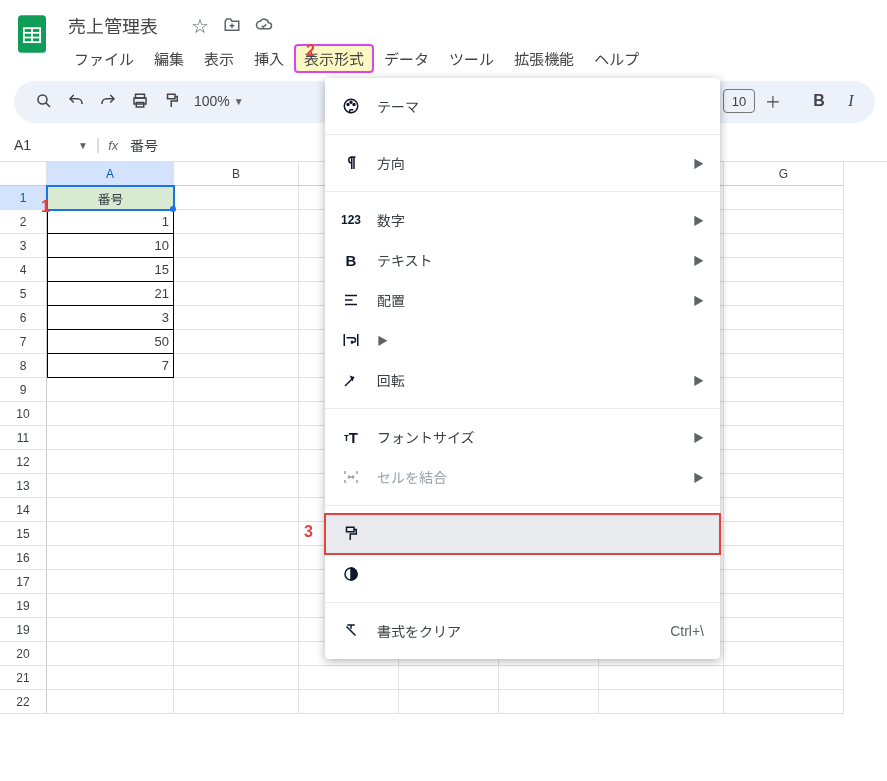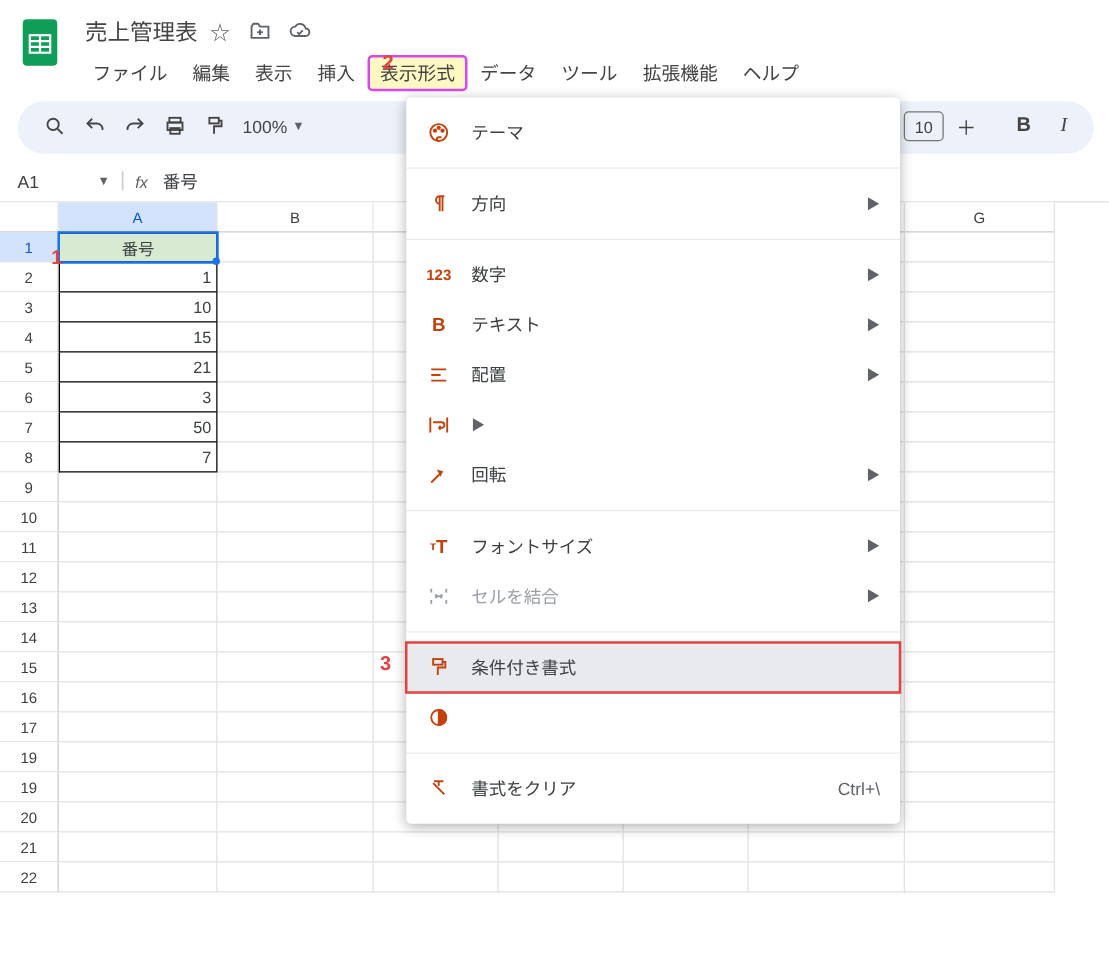--- a/index.html
+++ b/index.html
@@ -2,21 +2,21 @@
 <html><head>
   <meta charset="utf-8">
   <style>
     * { margin: 0; padding: 0; box-sizing: border-box; }
     body { font-family: Arial, "Hiragino Sans", "Noto Sans JP", sans-serif; background: #fff; color: #3c4043; }
     .app { width: 887px; height: 781px; position: relative; overflow: hidden; }
     .header { display: flex; align-items: flex-start; padding: 8px 12px 0; gap: 12px; }
     .sheets-logo { width: 40px; height: 52px; display: flex; align-items: center; justify-content: center; }
     .sheets-logo svg { width: 28px; height: 38px; }
     .title-bar { display: flex; flex-direction: column; }
-    .title-row { display: flex; align-items: center; gap: 4px; padding: 2px 0 4px; }
+    .title-row { display: flex; align-items: center; gap: 28px; padding: 2px 0 4px; }
     .doc-title { font-size: 18px; color: #444; padding: 2px 4px; }
     .title-icons { display: flex; gap: 12px; color: #5f6368; }
     .title-icons .ic { width: 20px; height: 20px; display: flex; align-items: center; justify-content: center; }
     .menu-bar { display: flex; gap: 0; }
     .menu-item { padding: 4px 10px; font-size: 15px; color: #444; cursor: pointer; border-radius: 4px; }
     .menu-item.highlighted { border: 2px solid #d946ef; background: #fef9c3; padding: 2px 8px; }
     .toolbar { display: flex; align-items: center; gap: 4px; padding: 4px 10px 6px 16px; background: #edf2fa; border-radius: 40px; margin: 8px 12px 0 14px; height: 42px; }
     .toolbar .tb { width: 28px; height: 28px; display: flex; align-items: center; justify-content: center; color: #444; border-radius: 4px; }
     .toolbar .zoom { font-size: 14px; color: #444; padding: 0 4px; display:flex; align-items:center; gap:4px;}
     .toolbar .font-size-box { border: 1px solid #747775; border-radius: 4px; width: 32px; height: 24px; display:flex; align-items:center; justify-content:center; font-size: 13px; }
@@ -36,21 +36,21 @@
     .row { display: flex; }
     .row-h { width: 47px; height: 24px; border-right: 1px solid #ccc; border-bottom: 1px solid #e1e1e1; display: flex; align-items: center; justify-content: center; font-size: 12px; color: #3c4043; background:#fff; }
     .row-h.sel { background:#d3e3fd; color:#0b57d0;}
     .cell { height: 24px; border-right: 1px solid #e1e1e1; border-bottom: 1px solid #e1e1e1; font-size: 13px; display:flex; align-items:center; padding: 0 4px; justify-content:flex-end; }
     .cell.hdr { background: #d9ead3; justify-content: center; border: 1px solid #000; }
     .cell.b { border: 1px solid #000; border-top: none; justify-content:flex-end;}
     .cell.selected { outline: 2px solid #1a73e8; outline-offset: -1px; position:relative;}
     .cell.selected::after { content:''; position:absolute; right:-3px; bottom:-3px; width:6px; height:6px; border-radius:50%; background:#1a73e8;}
     .dropdown { position: absolute; left: 325px; top: 78px; width: 395px; background: #fff; border-radius: 4px; box-shadow: 0 2px 10px rgba(0,0,0,.3); padding: 8px 0; z-index: 100; }
     .dd-item { display: flex; align-items: center; height: 40px; padding: 0 16px; font-size: 14px; color: #3c4043; gap: 16px; cursor: pointer; }
-    .dd-item .dd-icon { width: 20px; display:flex; align-items:center; justify-content:center; color:#c2410c;}
+    .dd-item .dd-icon { width: 20px; display:flex; align-items:center; justify-content:center; color:#0f172a;}
     .dd-item .dd-label { flex: 1; }
     .dd-item .dd-arrow { color: #5f6368; font-size: 11px; }
     .dd-item .dd-short { color:#5f6368; font-size:14px;}
     .dd-item.highlighted { background: #e8eaed; outline: 2px solid #e34242; outline-offset: -1px; }
     .dd-item.disabled { color: #9aa0a6; }
     .dd-item.disabled .dd-icon { color: #9aa0a6; }
     .dd-sep { height: 1px; background: #e8eaed; margin: 8px 0; }
     .annot { position:absolute; color:#e34242; font-weight:bold; font-size:16px; z-index:200;}
     .caret-down { font-size: 10px; color: #5f6368; }
   </style>
@@ -484,21 +484,20 @@
         <span class="dd-arrow">▶</span>
       </div>
       <div class="dd-sep"></div>
       <div class="dd-item highlighted">
         <span class="dd-icon">
           <svg width="18" height="18" viewBox="0 0 24 24" fill="none" stroke="currentColor" stroke-width="2">
             <rect x="6" y="3" width="10" height="6"></rect>
             <path d="M16 6h3v6h-8v8"></path>
           </svg>
         </span>
-        <span class="dd-label">条件付き書式</span>
       </div>
       <div class="dd-item">
         <span class="dd-icon">
           <svg width="18" height="18" viewBox="0 0 24 24" fill="none" stroke="currentColor" stroke-width="2">
             <circle cx="12" cy="12" r="8"></circle>
             <path d="M12 4a8 8 0 010 16z" fill="currentColor"></path>
           </svg>
         </span>
       </div>
       <div class="dd-sep"></div>

